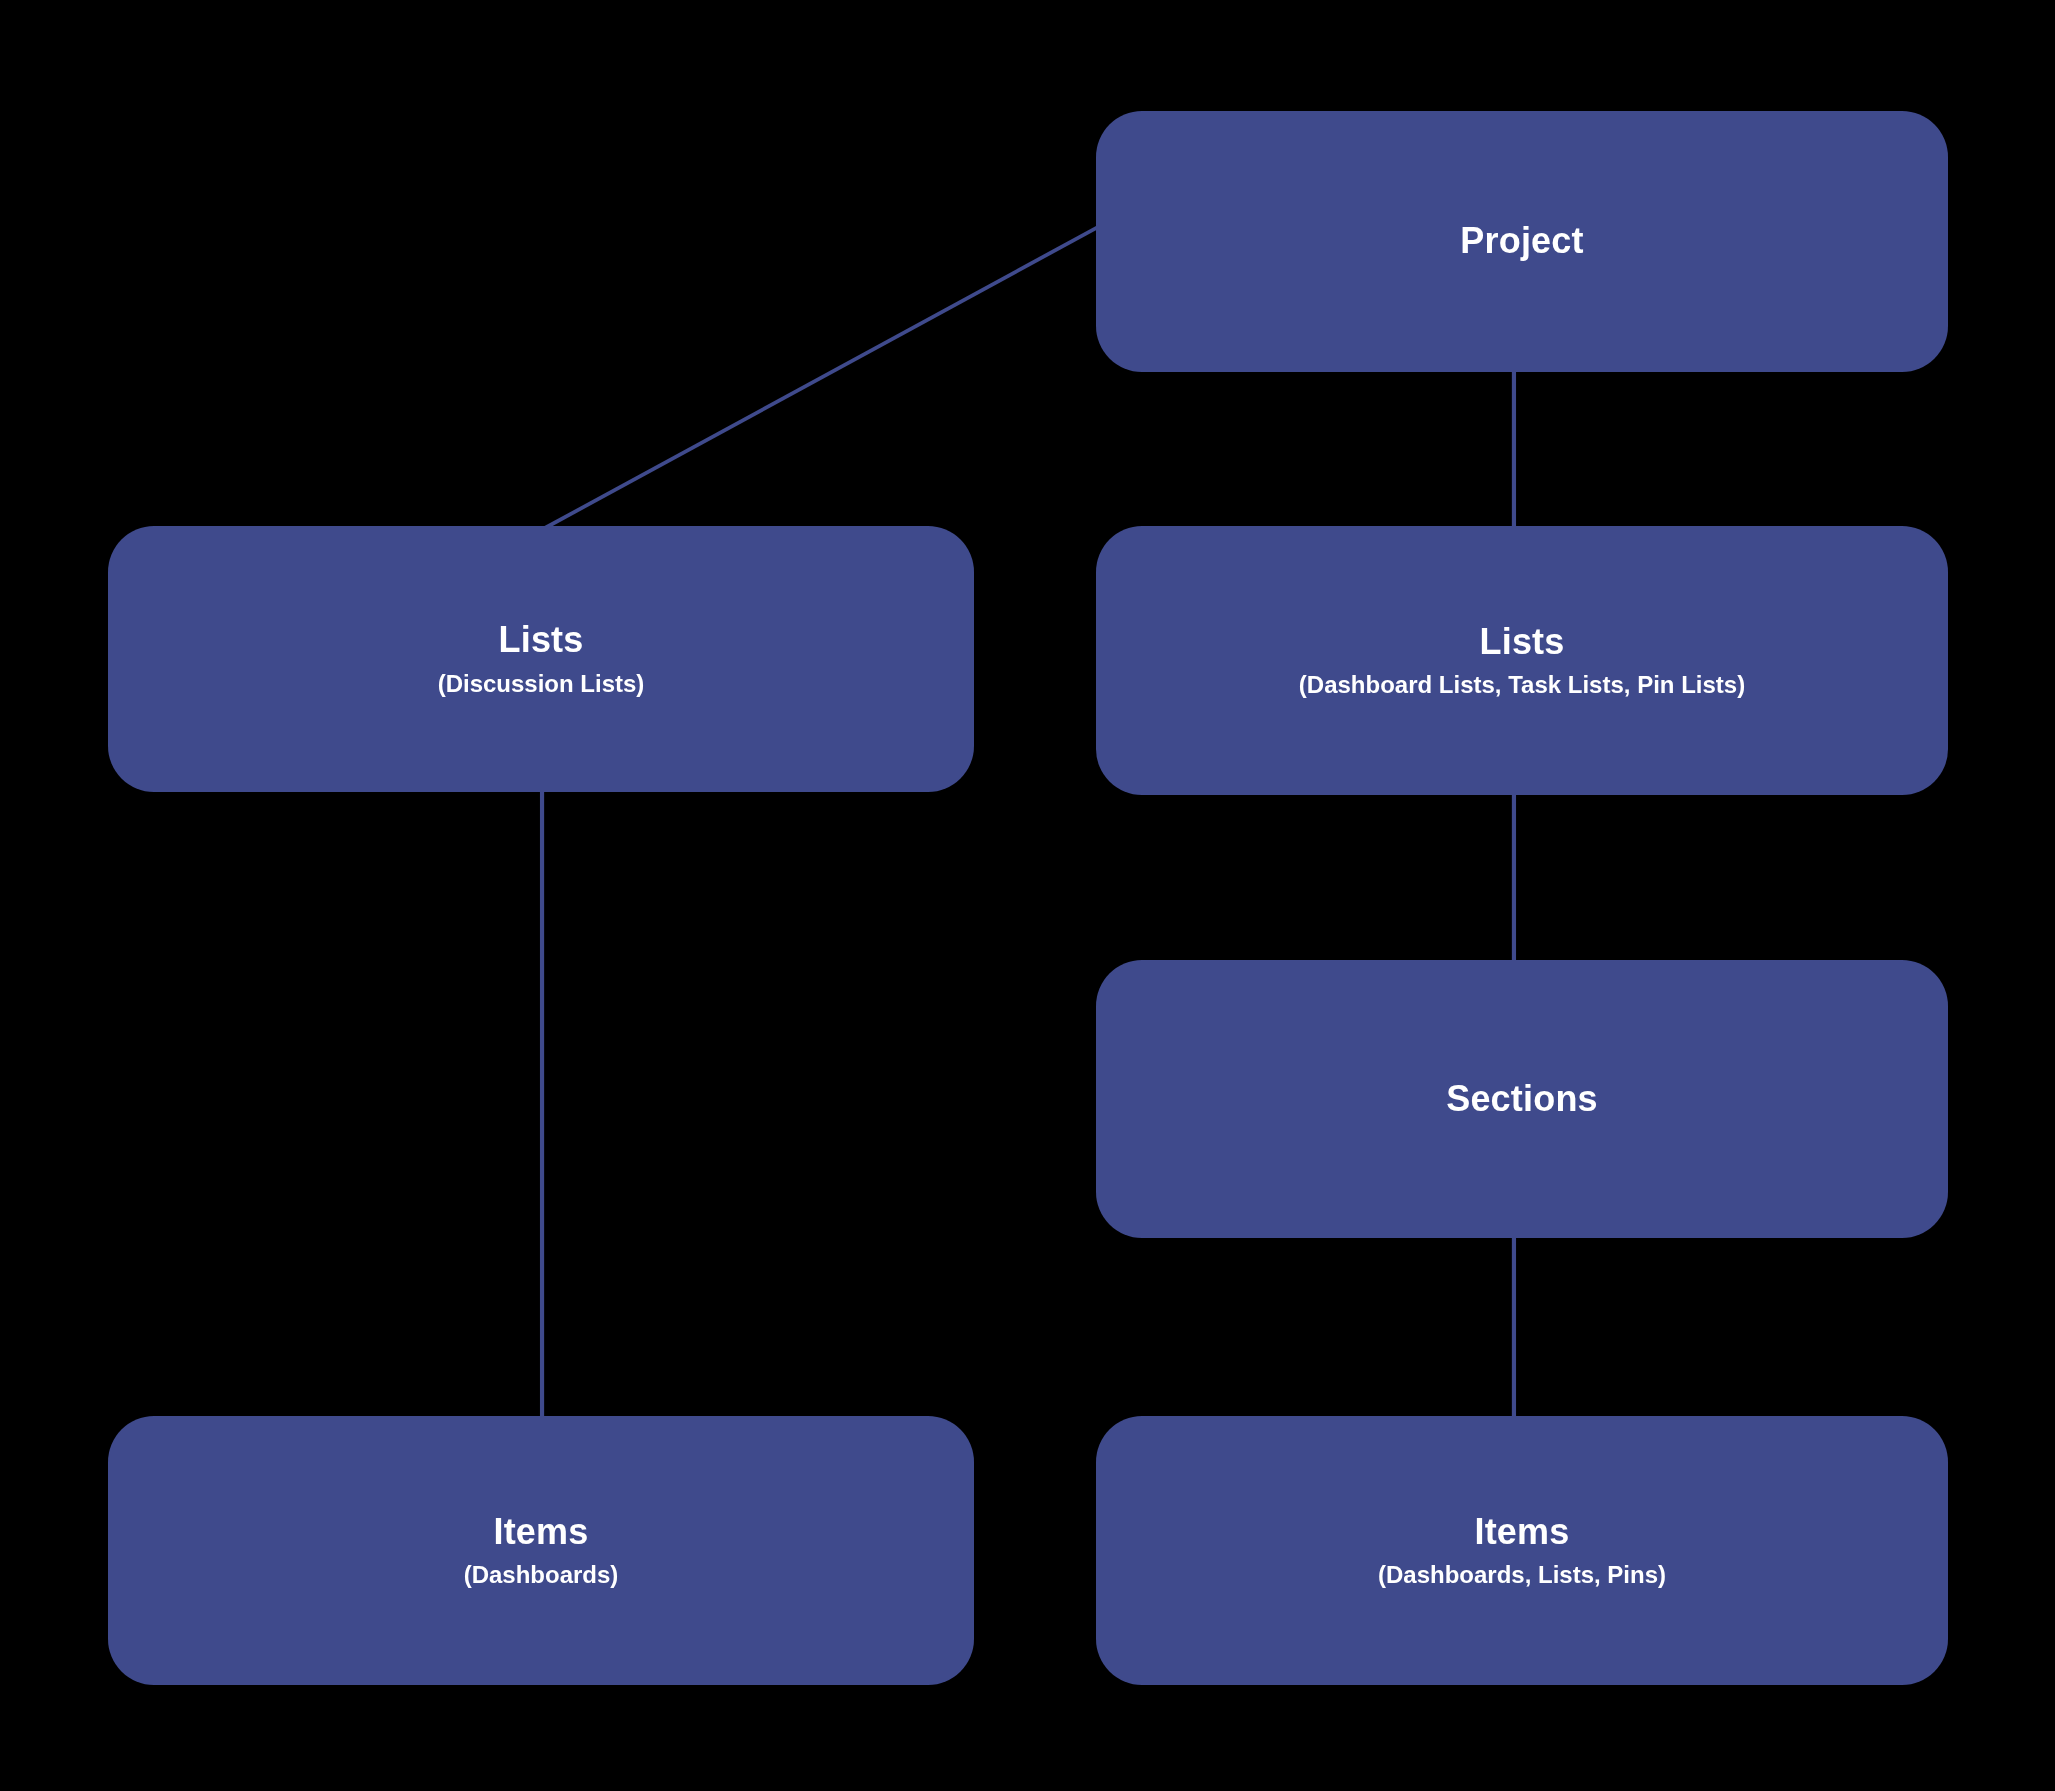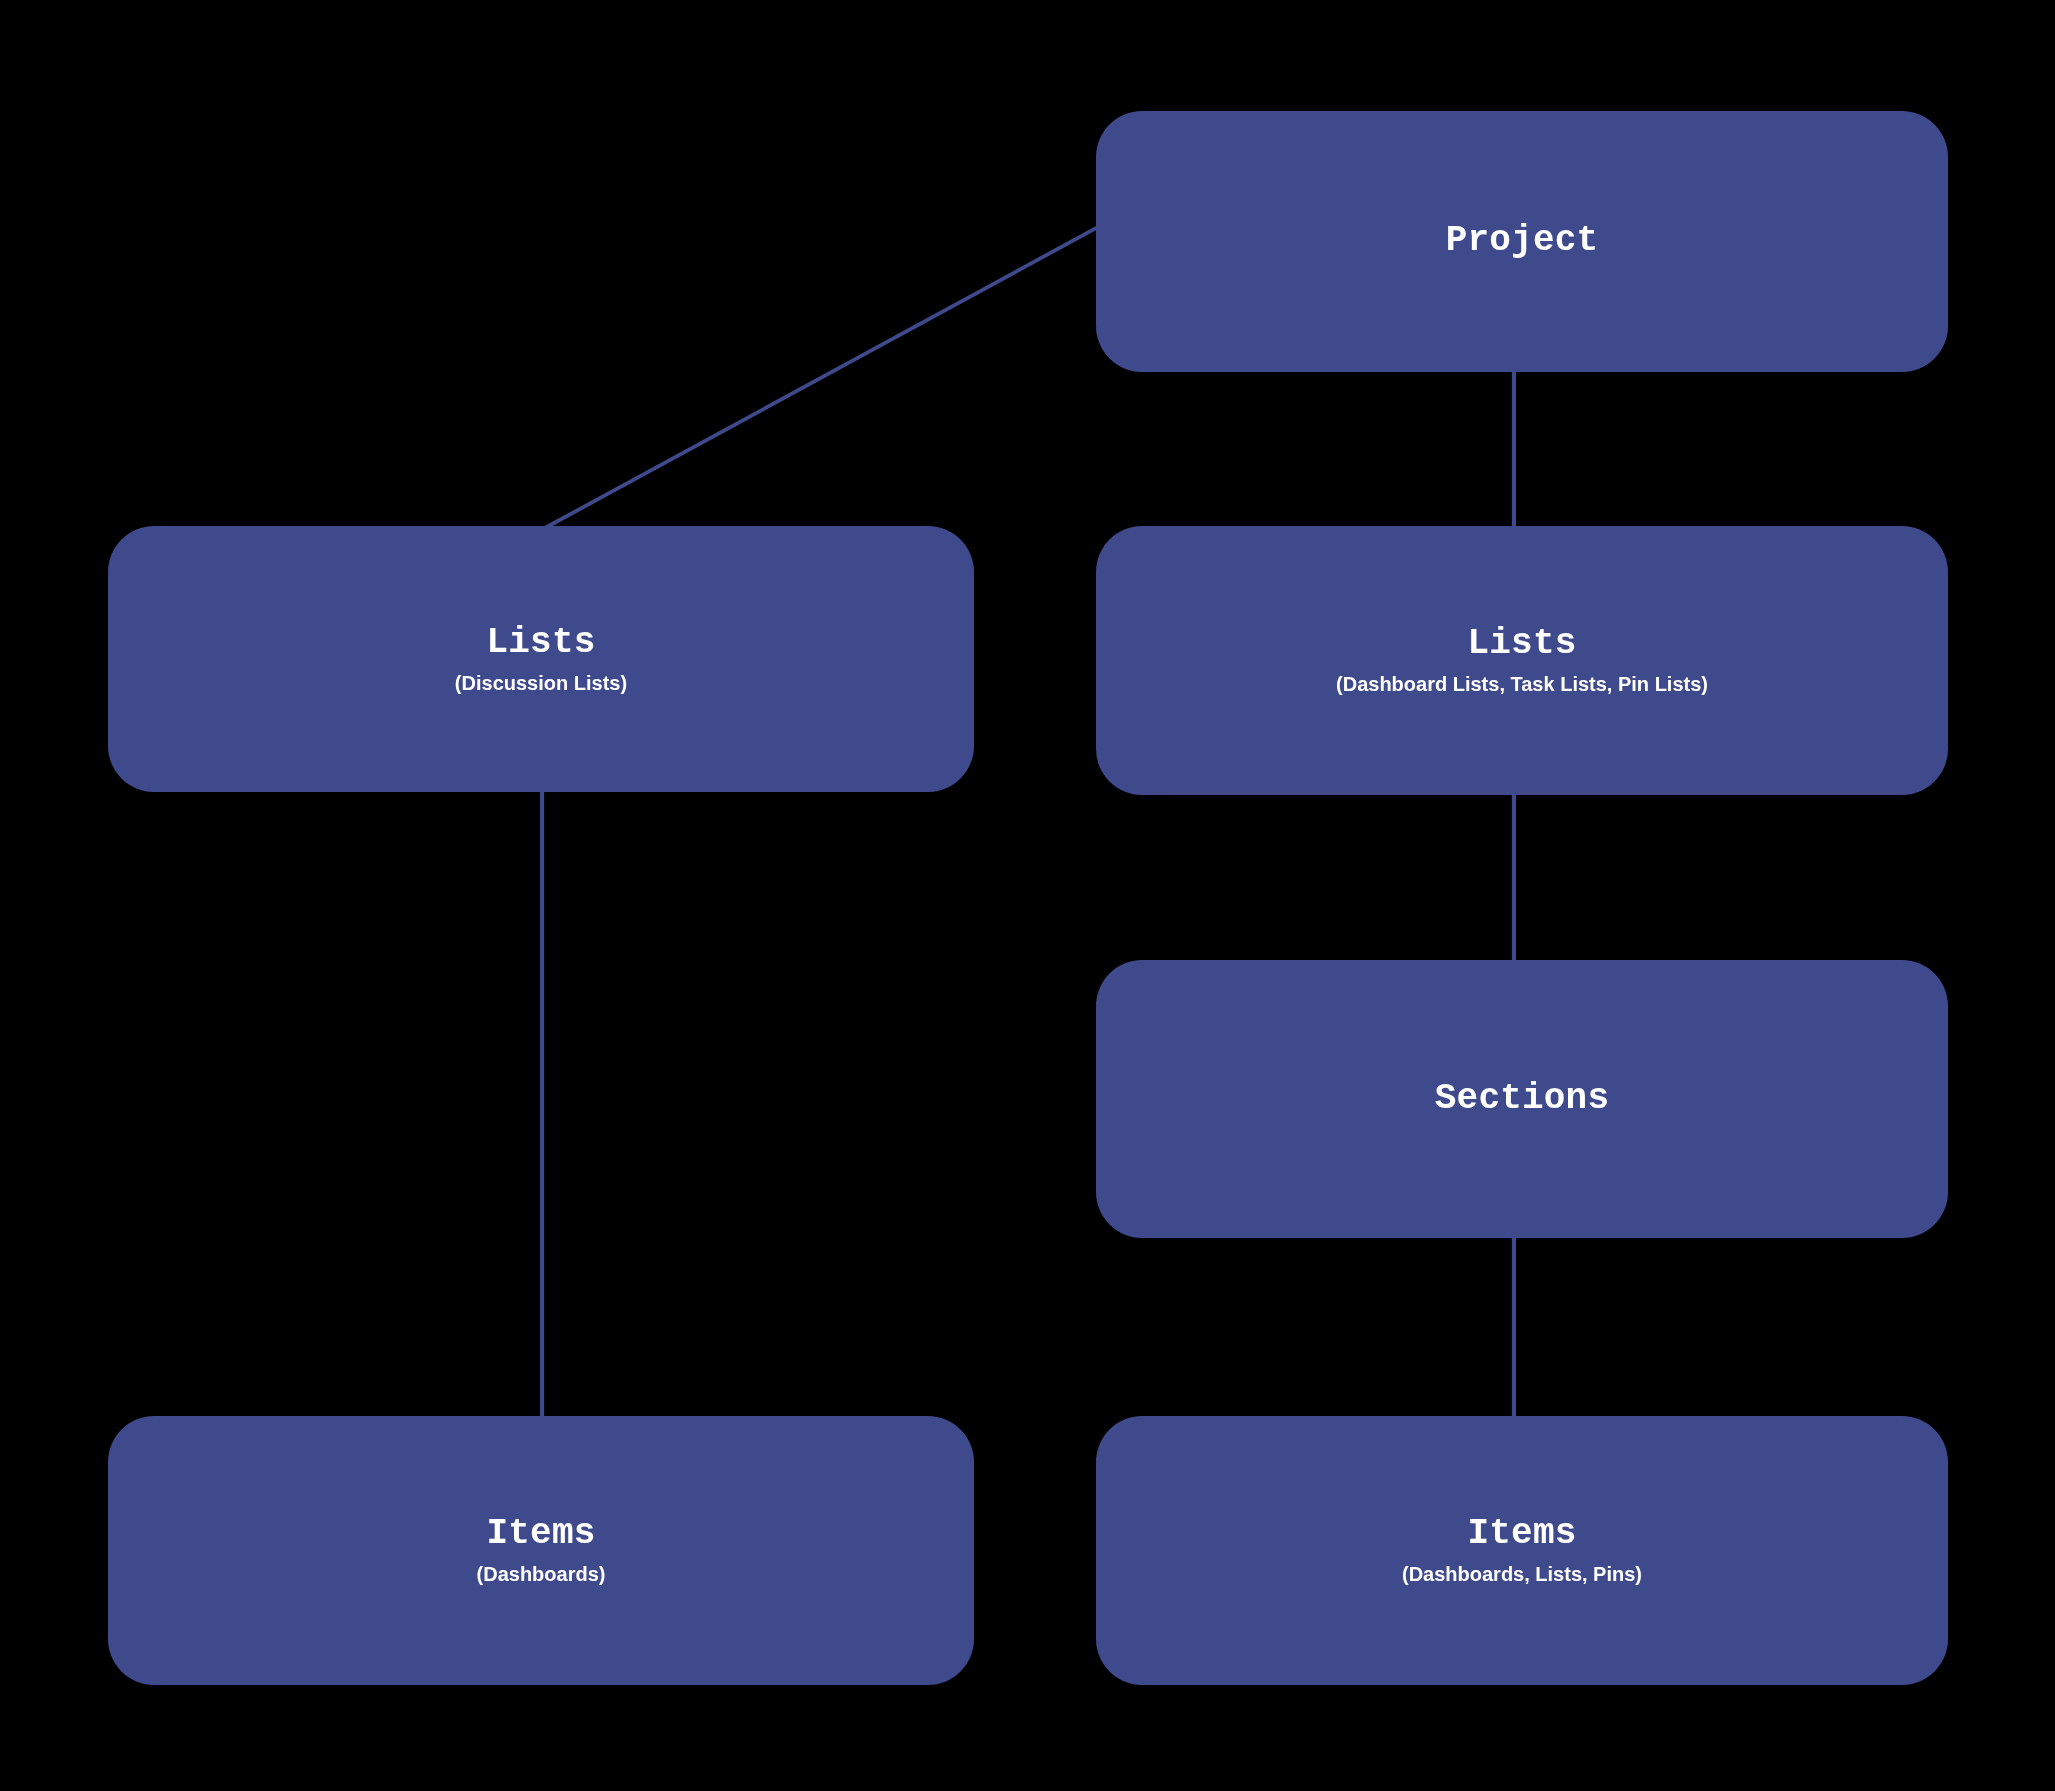--- a/index.html
+++ b/index.html
@@ -39,26 +39,25 @@
     padding: 0 25px;
     z-index: 2;
   }
   .node-title {
     color: #ffffff;
     font-weight: bold;
     font-size: 36px;
     line-height: 1.12;
     letter-spacing: 0.2px;
     white-space: nowrap;
-    font-family: Liberation Mono, monospace;
   }
   .node-subtitle {
     color: #ffffff;
     font-weight: bold;
-    font-size: 20px;
+    font-size: 24px;
     line-height: 1.18;
     margin-top: 9px;
     white-space: nowrap;
   }
   .node-title-only .node-title {
     margin-top: 0;
   }
 
   
   #node-project {

